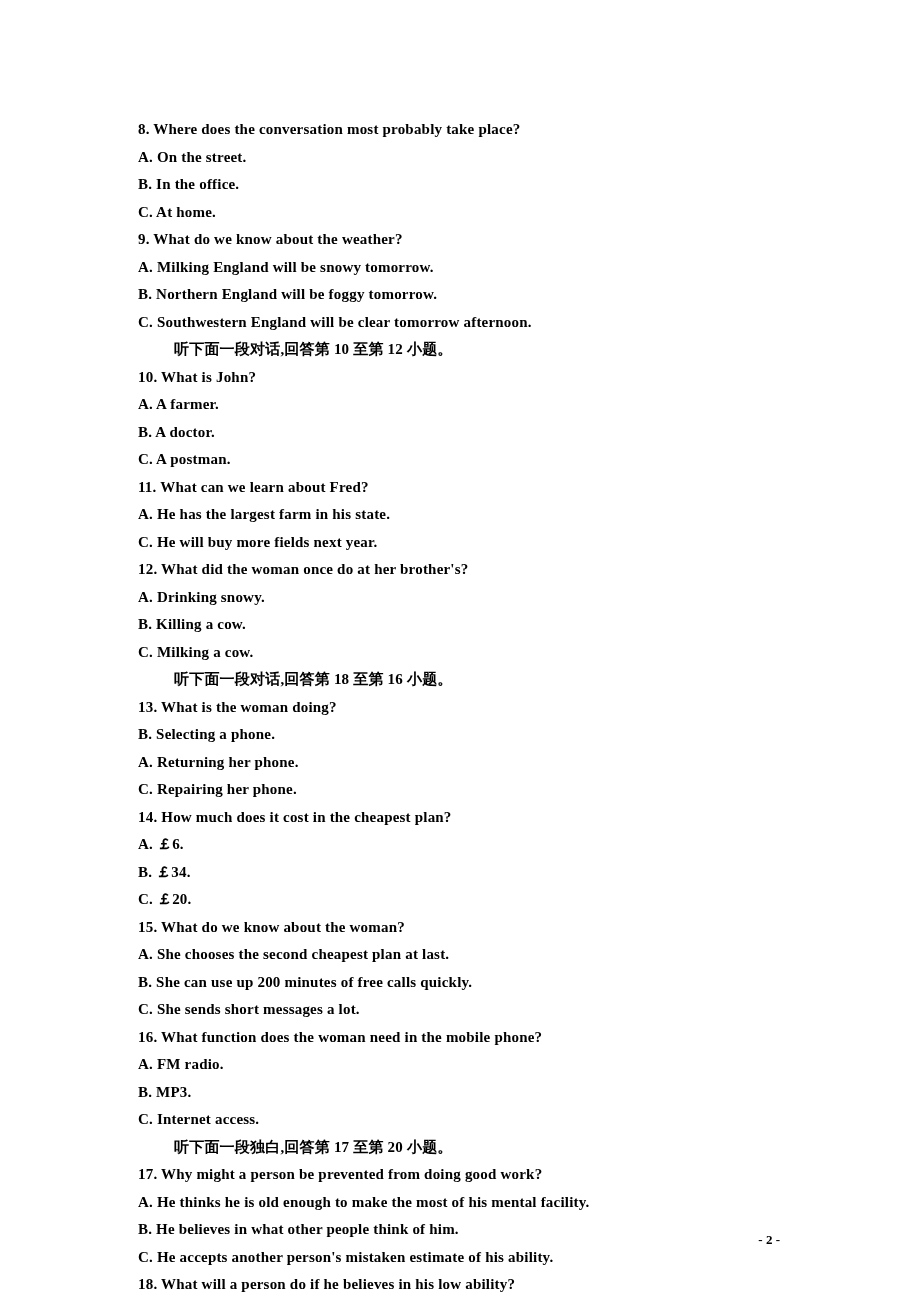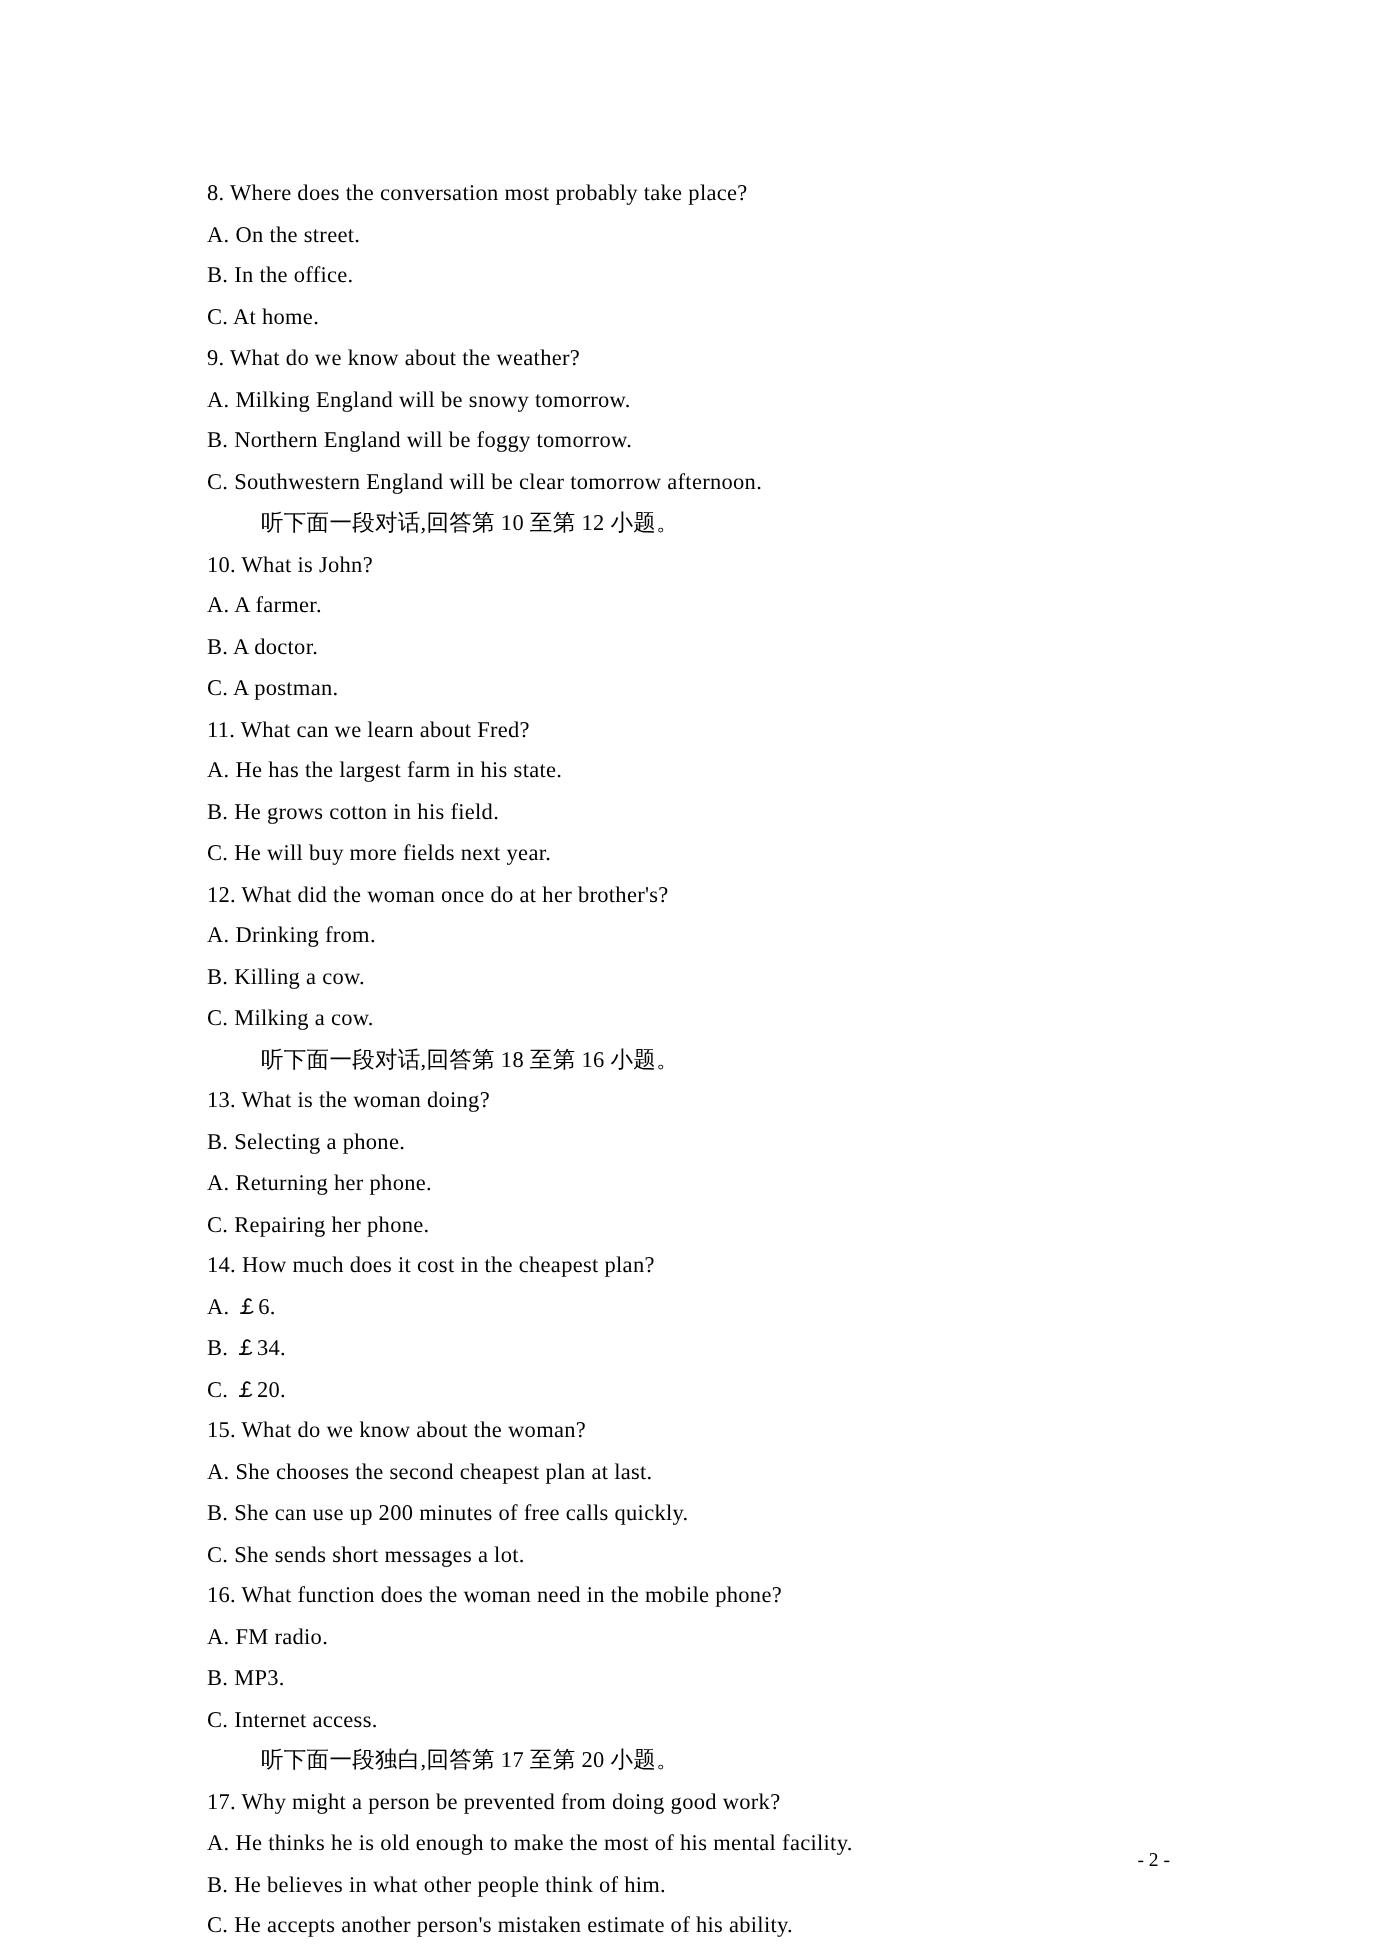--- a/index.html
+++ b/index.html
@@ -8,20 +8,21 @@
     font-family: "SimSun", "宋体", serif;
     color: #000;
   }
   .page {
     width: 920px;
     height: 1302px;
     position: relative;
     box-sizing: border-box;
     padding: 116px 140px 0 138px;
     background: #ffffff;
+    font-weight: bold;
   }
   .content {
     font-size: 15px;
     line-height: 27.5px;
     letter-spacing: 0.2px;
   }
   .line { white-space: pre-wrap; }
   .instr {
     font-family: "SimSun", "宋体", serif;
     margin-left: 36px;
@@ -51,25 +52,24 @@
 
     <div class="line instr">听下面一段对话,回答第 10 至第 12 小题。</div>
 
     <div class="line">10. What is John?</div>
     <div class="line">A. A farmer.</div>
     <div class="line">B. A doctor.</div>
     <div class="line">C. A postman.</div>
 
     <div class="line">11. What can we learn about Fred?</div>
     <div class="line">A. He has the largest farm in his state.</div>
-    <div class="line">B. He grows cotton in his field.</div>
     <div class="line">C. He will buy more fields next year.</div>
 
     <div class="line">12. What did the woman once do at her brother's?</div>
-    <div class="line">A. Drinking from.</div>
+    <div class="line">A. Drinking snowy.</div>
     <div class="line">B. Killing a cow.</div>
     <div class="line">C. Milking a cow.</div>
 
     <div class="line instr">听下面一段对话,回答第 18 至第 16 小题。</div>
 
     <div class="line">13. What is the woman doing?</div>
     <div class="line">B. Selecting a phone.</div>
     <div class="line">A. Returning her phone.</div>
     <div class="line">C. Repairing her phone.</div>
 

